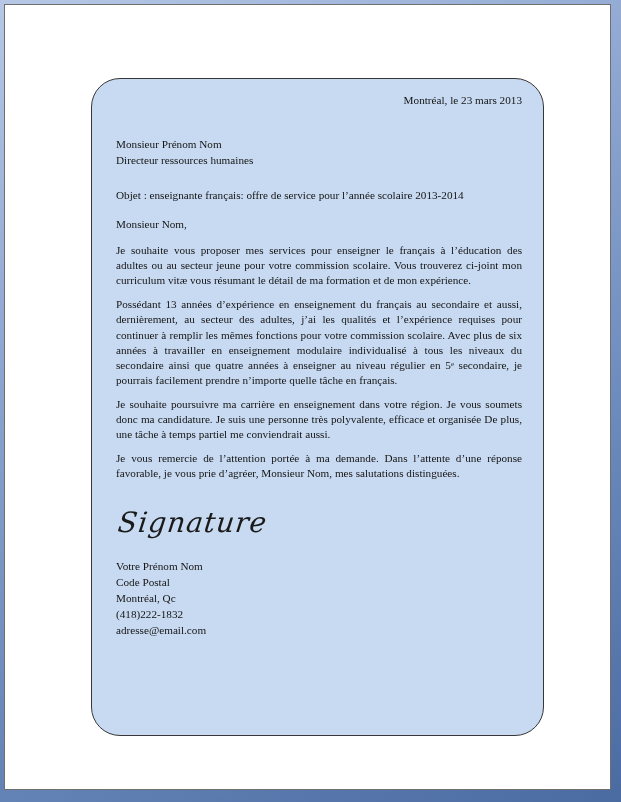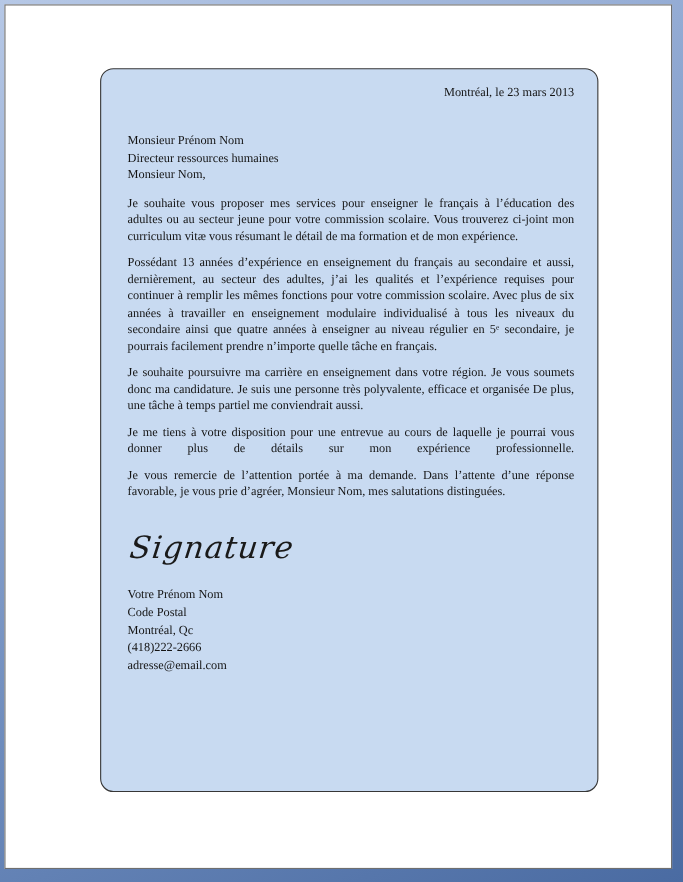--- a/index.html
+++ b/index.html
@@ -26,46 +26,46 @@
     left: 4px;
     top: 4px;
     right: 10px;
     bottom: 12px;
     background: #ffffff;
     border: 1px solid #6f6f6f;
   }
   .card {
     position: absolute;
     left: 86px;
-    top: 57px;
+    top: 73px;
     width: 453px;
     height: 658px;
     box-sizing: border-box;
     background: var(--card_fill, #c8daf1);
     border: 1px solid var(--card_border, #373737);
-    border-radius: 12px;
+    border-radius: 29px;
     overflow: hidden;
   }
   .content {
     position: absolute;
     left: 24px;
     right: 21px;
     top: 0;
     color: var(--text, #141414);
     font-size: 11.2px;
     line-height: 15.1px;
   }
   .date {
     margin-top: 14px;
     text-align: right;
   }
   .recipient { margin-top: 29px; }
   .recipient div { line-height: 15.4px; }
   .subject { margin-top: 20px; }
-  .salutation { }
+  .salutation { margin-top: 14px; }
   p.para {
     margin: 9px 0 0 0;
     text-align: justify;
   }
   p.para.first { margin-top: 11px; }
   p.para.justify-last { text-align-last: justify; }
   .signature-script {
     margin-top: 24px;
     width: max-content;
     font-family: "DejaVu Serif", serif;
@@ -88,35 +88,35 @@
     <div class="card">
       <div class="content">
 
         <div class="date">Montréal, le 23 mars 2013</div>
 
         <div class="recipient">
           <div>Monsieur Prénom Nom</div>
           <div>Directeur ressources humaines</div>
         </div>
 
+        <div class="subject">Objet : enseignante français:  offre de service pour l’année scolaire 2013-2014</div>
 
         <div class="salutation">Monsieur Nom,</div>
 
         <p class="para first">Je souhaite vous proposer mes services pour enseigner le français à l’éducation des adultes ou au secteur jeune pour votre commission scolaire.  Vous trouverez ci-joint mon curriculum vitæ vous résumant le détail de ma formation et de mon expérience.</p>
         <p class="para">Possédant 13 années d’expérience en enseignement du français au secondaire et aussi, dernièrement, au secteur des adultes, j’ai les qualités et l’expérience requises pour continuer à remplir les mêmes fonctions pour votre commission scolaire. Avec plus de six années à travailler en enseignement modulaire individualisé à tous les niveaux du secondaire ainsi que quatre années à enseigner au niveau régulier en 5ᵉ secondaire, je pourrais facilement prendre n’importe quelle tâche en français.</p>
         <p class="para">Je souhaite poursuivre ma carrière en enseignement dans votre région. Je vous soumets donc ma candidature. Je suis une personne très polyvalente, efficace et organisée De plus, une tâche à temps partiel me conviendrait aussi.</p>
-        <p class="para justify-last">Je me tiens à votre disposition pour une entrevue au cours de laquelle je pourrai vous donner plus de détails sur mon expérience professionnelle.</p>
         <p class="para">Je vous remercie de l’attention portée à ma demande. Dans l’attente d’une réponse favorable, je vous prie d’agréer, Monsieur Nom, mes salutations distinguées.</p>
 
         <div class="signature-script">Signature</div>
 
         <div class="sender">
           <div>Votre Prénom Nom</div>
           <div>Code Postal</div>
           <div>Montréal, Qc</div>
-          <div>(418)222-2666</div>
+          <div>(418)222-1832</div>
           <div>adresse@email.com</div>
         </div>
 
       </div>
     </div>
   </div>
 </div>
 
 </body></html>

